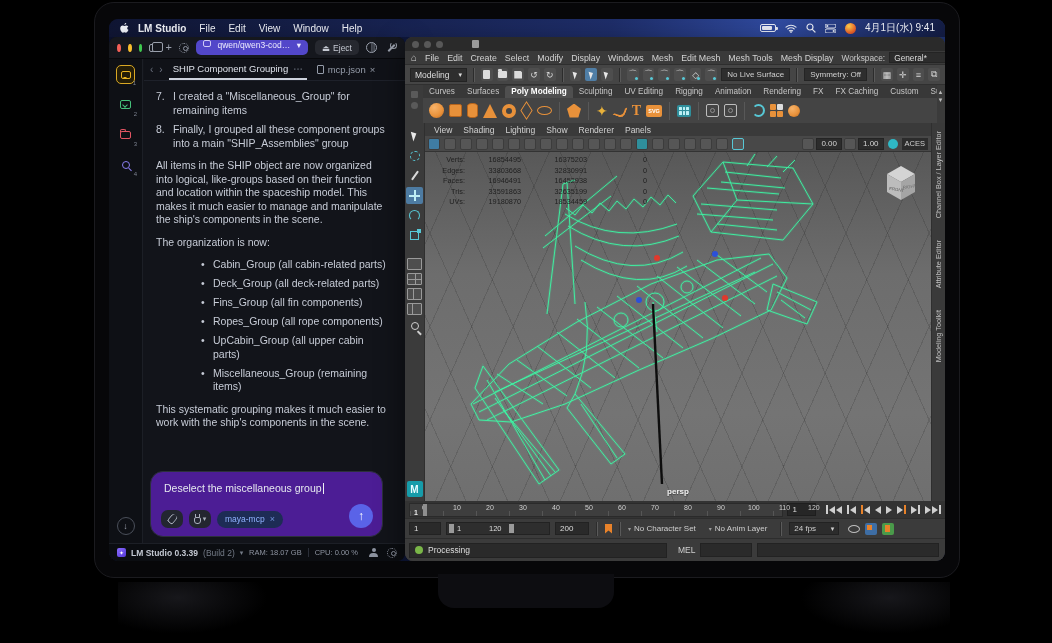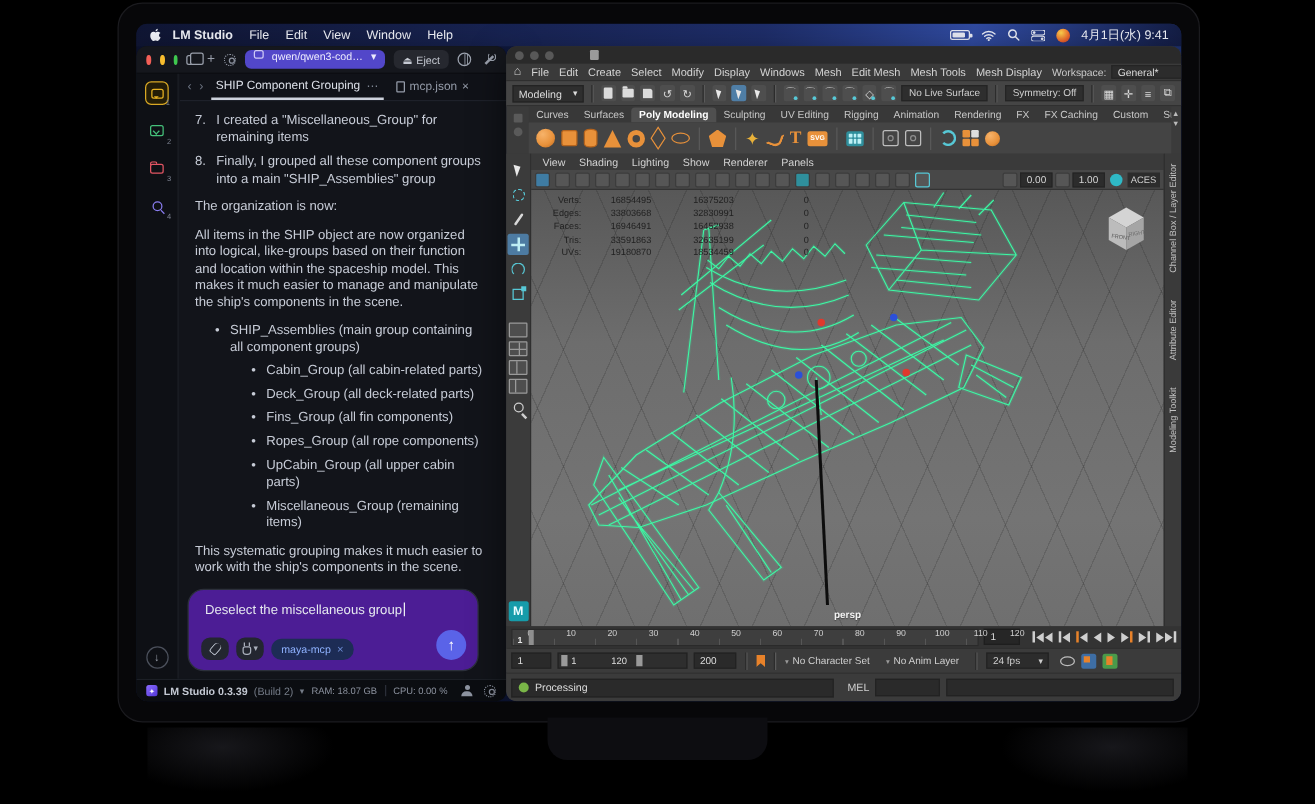--- a/index.html
+++ b/index.html
@@ -345,24 +345,23 @@
 
         <div class="lm-chat">
           <div class="numitem">
             <span class="n">7.</span>
             <span>I created a "Miscellaneous_Group" for remaining items</span>
           </div>
           <div class="numitem">
             <span class="n">8.</span>
             <span>Finally, I grouped all these component groups into a main "SHIP_Assemblies" group</span>
           </div>
+          <div class="para">All items in the SHIP object are now organized into logical, like-groups based on their function and location within the spaceship model. This makes it much easier to manage and manipulate the ship's components in the scene.</div>
           <div class="para">The organization is now:</div>
-          <div class="para">All items in the SHIP object are now organized into logical, like-groups based on their function and location within the spaceship model. This makes it much easier to manage and manipulate the ship's components in the scene.</div>
           <div class="blist">
-            <div class="b1">SHIP_Assemblies (main group containing all component groups)</div>
             <div class="b2">Cabin_Group (all cabin-related parts)</div>
             <div class="b2">Deck_Group (all deck-related parts)</div>
             <div class="b2">Fins_Group (all fin components)</div>
             <div class="b2">Ropes_Group (all rope components)</div>
             <div class="b2">UpCabin_Group (all upper cabin parts)</div>
             <div class="b2">Miscellaneous_Group (remaining items)</div>
           </div>
           <div class="para">This systematic grouping makes it much easier to work with the ship's components in the scene.</div>
 
         </div>

